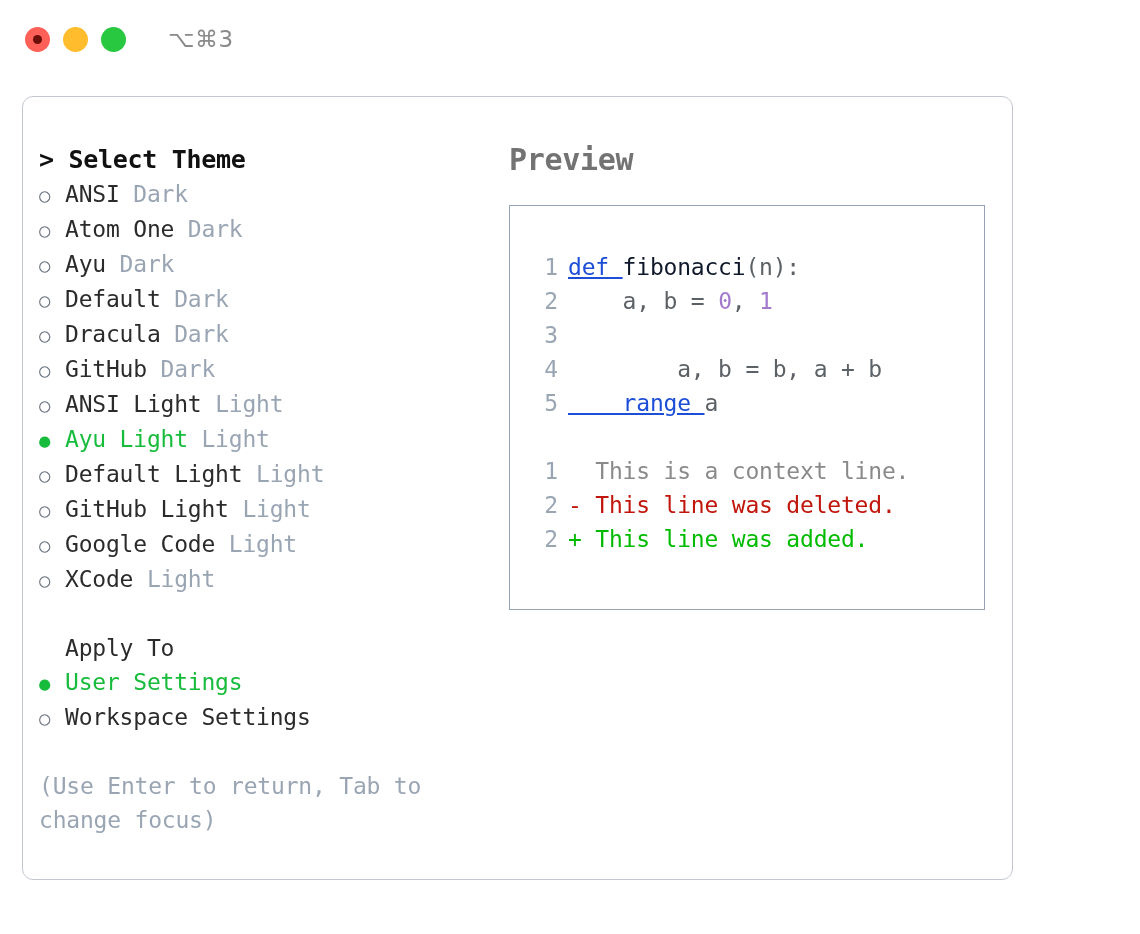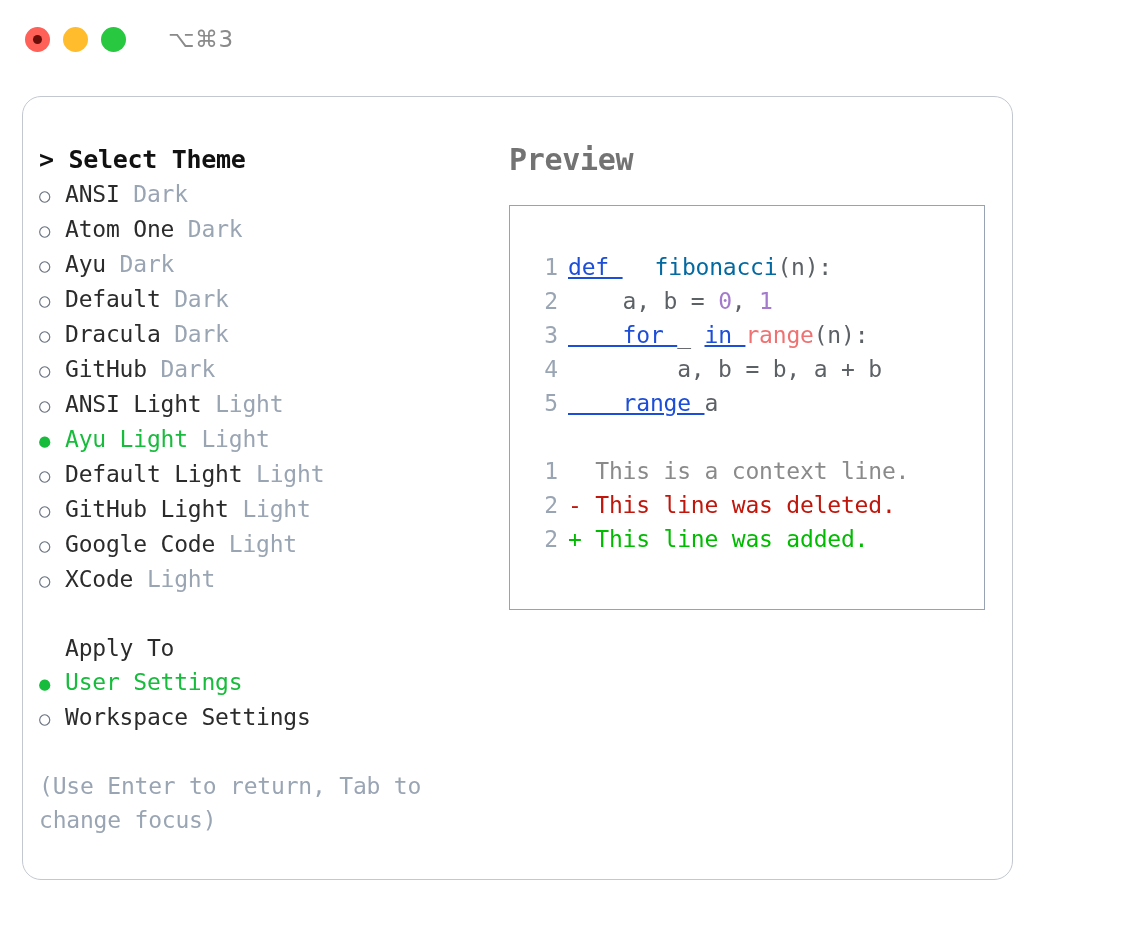--- a/index.html
+++ b/index.html
@@ -58,21 +58,21 @@
   }
 
   
   .window {
     position: absolute;
     left: 22px;
     top: 96px;
     width: 991px;
     height: 784px;
     border: 1.6px solid #c3c8d0;
-    border-radius: 19px;
+    border-radius: 11px;
     box-sizing: border-box;
     background: #ffffff;
   }
 
   .content {
     position: absolute;
     left: 0; top: 0;
     width: 100%; height: 100%;
     padding: 46px 0 0 16px;
     box-sizing: border-box;
@@ -159,21 +159,21 @@
     width: 30px;
     flex: none;
     color: #9aa5b4;
     text-align: right;
     padding-right: 10px;
   }
   .code-body { color: #4a4f56; }
   .blank-line { height: 34px; }
 
   .tok-kw     { color: #1d4ed8; text-decoration: underline; }
-  .tok-fn     { color: #0369a1; margin-left: 32px; }
+  .tok-fn     { color: #0f172a; }
   .tok-num    { color: #a37acc; }
   .tok-builtin{ color: #f07171; }
   .tok-plain  { color: #5c6166; }
   .tok-punct  { color: #5c6166; }
 
   .diff-ctx { color: #8a8a8a; }
   .diff-del { color: #c0160b; }
   .diff-add { color: #00bb00; }
 </style>
 </head>
@@ -225,21 +225,21 @@
           <div class="hint">(Use Enter to return, Tab to change focus)</div>
         </div>
 
         <div class="col-right">
           <div class="preview-title">Preview</div>
 
           <div class="code-panel">
             <div id="code-lines">
                 <div class="code-line"><span class="lineno">1</span><span class="code-body"><span class="tok-kw">def </span><span class="tok-fn">fibonacci</span><span class="tok-punct">(n):</span></span></div>
                 <div class="code-line"><span class="lineno">2</span><span class="code-body"><span class="tok-plain">    a, b = </span><span class="tok-num">0</span><span class="tok-plain">, </span><span class="tok-num">1</span></span></div>
-                <div class="code-line"><span class="lineno">3</span><span class="code-body"><span class="tok-kw">    for </span><span class="tok-plain">_ </span><span class="tok-kw">in </span><span class="tok-builtin">range</span><span class="tok-punct">(n):</span></span></div>
+                <div class="code-line"><span class="lineno">3</span></div>
                 <div class="code-line"><span class="lineno">4</span><span class="code-body"><span class="tok-plain">        a, b = b, a + b</span></span></div>
                 <div class="code-line"><span class="lineno">5</span><span class="code-body"><span class="tok-kw">    range </span><span class="tok-plain">a</span></span></div>
               </div>
             <div class="blank-line"></div>
             <div id="diff-lines">
                 <div class="code-line"><span class="lineno">1</span><span class="diff-ctx"><span>  </span><span>This is a context line.</span></span></div>
                 <div class="code-line"><span class="lineno">2</span><span class="diff-del"><span>- </span><span>This line was deleted.</span></span></div>
                 <div class="code-line"><span class="lineno">2</span><span class="diff-add"><span>+ </span><span>This line was added.</span></span></div>
               </div>
           </div>

